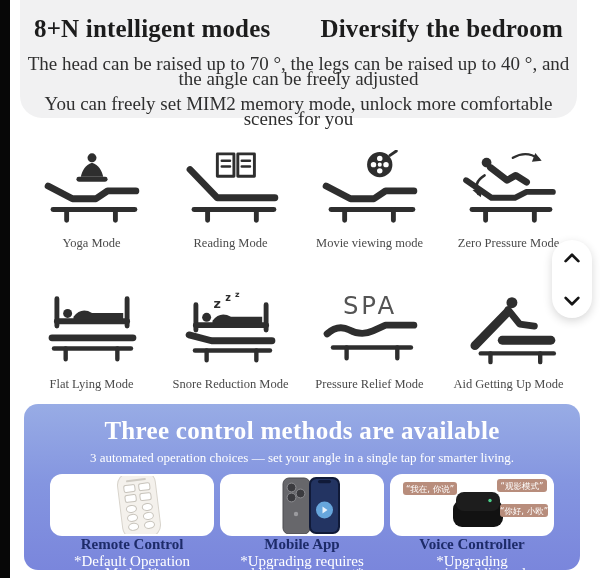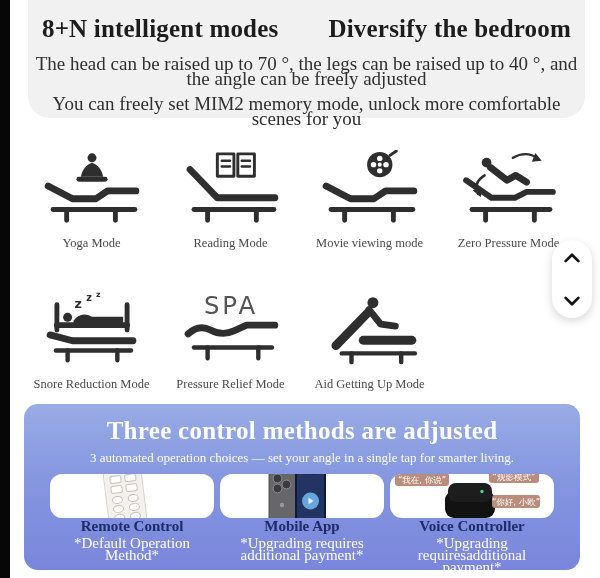--- a/index.html
+++ b/index.html
@@ -2,21 +2,21 @@
 <html><head>
 <meta charset="utf-8">
 <style>
   * { margin:0; padding:0; box-sizing:border-box; }
   html,body { width:600px; height:578px; }
   body { background:#fff; font-family:"Liberation Serif", serif; }
   .page { position:relative; width:600px; height:578px; background:#fff; overflow:hidden; }
   .left-strip { position:absolute; left:0; top:0; width:10px; height:578px; background:#070707; z-index:6; }
 
   
-  .header-panel { position:absolute; left:28px; top:0; width:557px; height:118px;
+  .header-panel { position:absolute; left:20px; top:0; width:557px; height:118px;
     background:#f1f1f2; border-radius:0 0 22px 22px; text-align:center; }
   .titles { display:flex; justify-content:center; gap:50px; margin-top:12px; }
   .titles h1 { font-weight:bold; font-size:25px; line-height:34px; color:#1c1c1c; letter-spacing:.2px; }
   .sub { font-size:19px; line-height:15px; color:#2f2f2f; margin-top:10px; }
 
   
   .modes-grid { position:absolute; left:22px; top:138px; width:556px;
     display:grid; grid-template-columns:repeat(4,1fr); row-gap:28px; }
   .mode { display:flex; flex-direction:column; align-items:center; padding-top:12px; }
   .mode svg { width:104px; height:78px; display:block; }
@@ -35,22 +35,22 @@
   .scroll-pill button { background:none; border:none; width:24px; height:16px; cursor:pointer; padding:0; }
   .scroll-pill svg { width:20px; height:13px; display:block; margin:0 auto; }
 
   
   .control-panel { position:absolute; left:24px; top:404px; width:556px; height:166px; border-radius:14px;
     background:linear-gradient(180deg,#98ace5 0%, #8495e0 48%, #7a86dc 100%); text-align:center; color:#fff; }
   .cp-title { font-weight:bold; font-size:25px; line-height:28px; margin-top:13px; letter-spacing:.3px; }
   .cp-sub { font-size:13px; line-height:13px; margin-top:6px; }
   .cards { display:flex; justify-content:space-between; padding:0 26px; margin-top:10px; }
   .method { width:164px; display:flex; flex-direction:column; align-items:center; }
-  .card { width:164px; height:44px; background:#fff; border-radius:12px; overflow:hidden;
-    display:flex; align-items:center; justify-content:flex-start; }
+  .card { width:164px; height:62px; background:#fff; border-radius:12px; overflow:hidden;
+    display:flex; align-items:center; justify-content:flex-end; }
   .card svg { display:block; }
   .method-name { font-weight:bold; font-size:15px; line-height:16px; color:#1d2b69; }
   .method-note { margin-top:3px; font-size:15px; line-height:12px; color:#ffffff; }
   .bubble-text { fill:#fff; font-family:"DejaVu Sans",sans-serif; font-size:8.5px; }
 </style>
 </head>
 <body>
 
 <div class="page">
   <div class="left-strip"></div>
@@ -120,20 +120,32 @@
           <path class="s2" d="M27 26 Q15 33 20.5 45"></path>
           <polygon class="f" points="14.5,41 23,48.5 25,39.5"></polygon>
         </g>
         <path class="s6" d="M8 31 L34 49 H58 L70 43 H97"></path>
         <path class="s5" d="M14 61 H94"></path>
         <path class="s5" d="M28 61 V72 M78 61 V72"></path>
       </svg>
       <div class="mode-label">Zero Pressure Mode</div>
     </div>
 
+    <div class="mode">
+      <svg viewBox="0 0 104 80">
+        <path class="s5" d="M16 8 V36 M88 8 V36"></path>
+        <path class="s6" d="M16 31 H88"></path>
+        <circle class="f" cx="27" cy="23" r="4.6"></circle>
+        <path class="f" d="M33 29.5 V26.5 Q41 16 52 22.5 L84 22.5 V29.5 Z"></path>
+        <path class="s7" d="M11 48 H94"></path>
+        <path class="s4" d="M13 59 H92"></path>
+        <path class="s4" d="M25 59 V70 M78 59 V70"></path>
+      </svg>
+      <div class="mode-label">Flat Lying Mode</div>
+    </div>
 
     <div class="mode">
       <svg viewBox="0 0 104 80">
         <g>
           <text class="zglyph" x="34" y="17" font-size="13">z</text>
           <text class="zglyph" x="46" y="10" font-size="10">z</text>
           <text class="zglyph" x="56" y="6" font-size="8">z</text>
         </g>
         <path class="s5" d="M16 14 V40 M88 14 V40"></path>
         <path class="s6" d="M16 35 H88"></path>
@@ -177,21 +189,21 @@
       </svg>
     </button>
     <button aria-label="down">
       <svg viewBox="0 0 22 14">
         <polyline points="4,3 11,10 18,3" fill="none" stroke="#151515" stroke-width="3" stroke-linecap="round" stroke-linejoin="round"></polyline>
       </svg>
     </button>
   </div>
 
   <section class="control-panel">
-    <h2 class="cp-title">Three control methods are adjusted</h2>
+    <h2 class="cp-title">Three control methods are available</h2>
     <p class="cp-sub">3 automated operation choices — set your angle in a single tap for smarter living.</p>
 
     <div class="cards">
 
       <div class="method">
         <div class="card">
           <svg width="150" height="58" viewBox="0 0 150 58">
             <g transform="rotate(-7 75 29)">
               <rect x="56" y="-4" width="38" height="66" rx="12" fill="#f4f1ec" stroke="#d8d4cc"></rect>
               <rect x="65" y="3" width="20" height="2" rx="1" fill="#cfcbc3"></rect>

